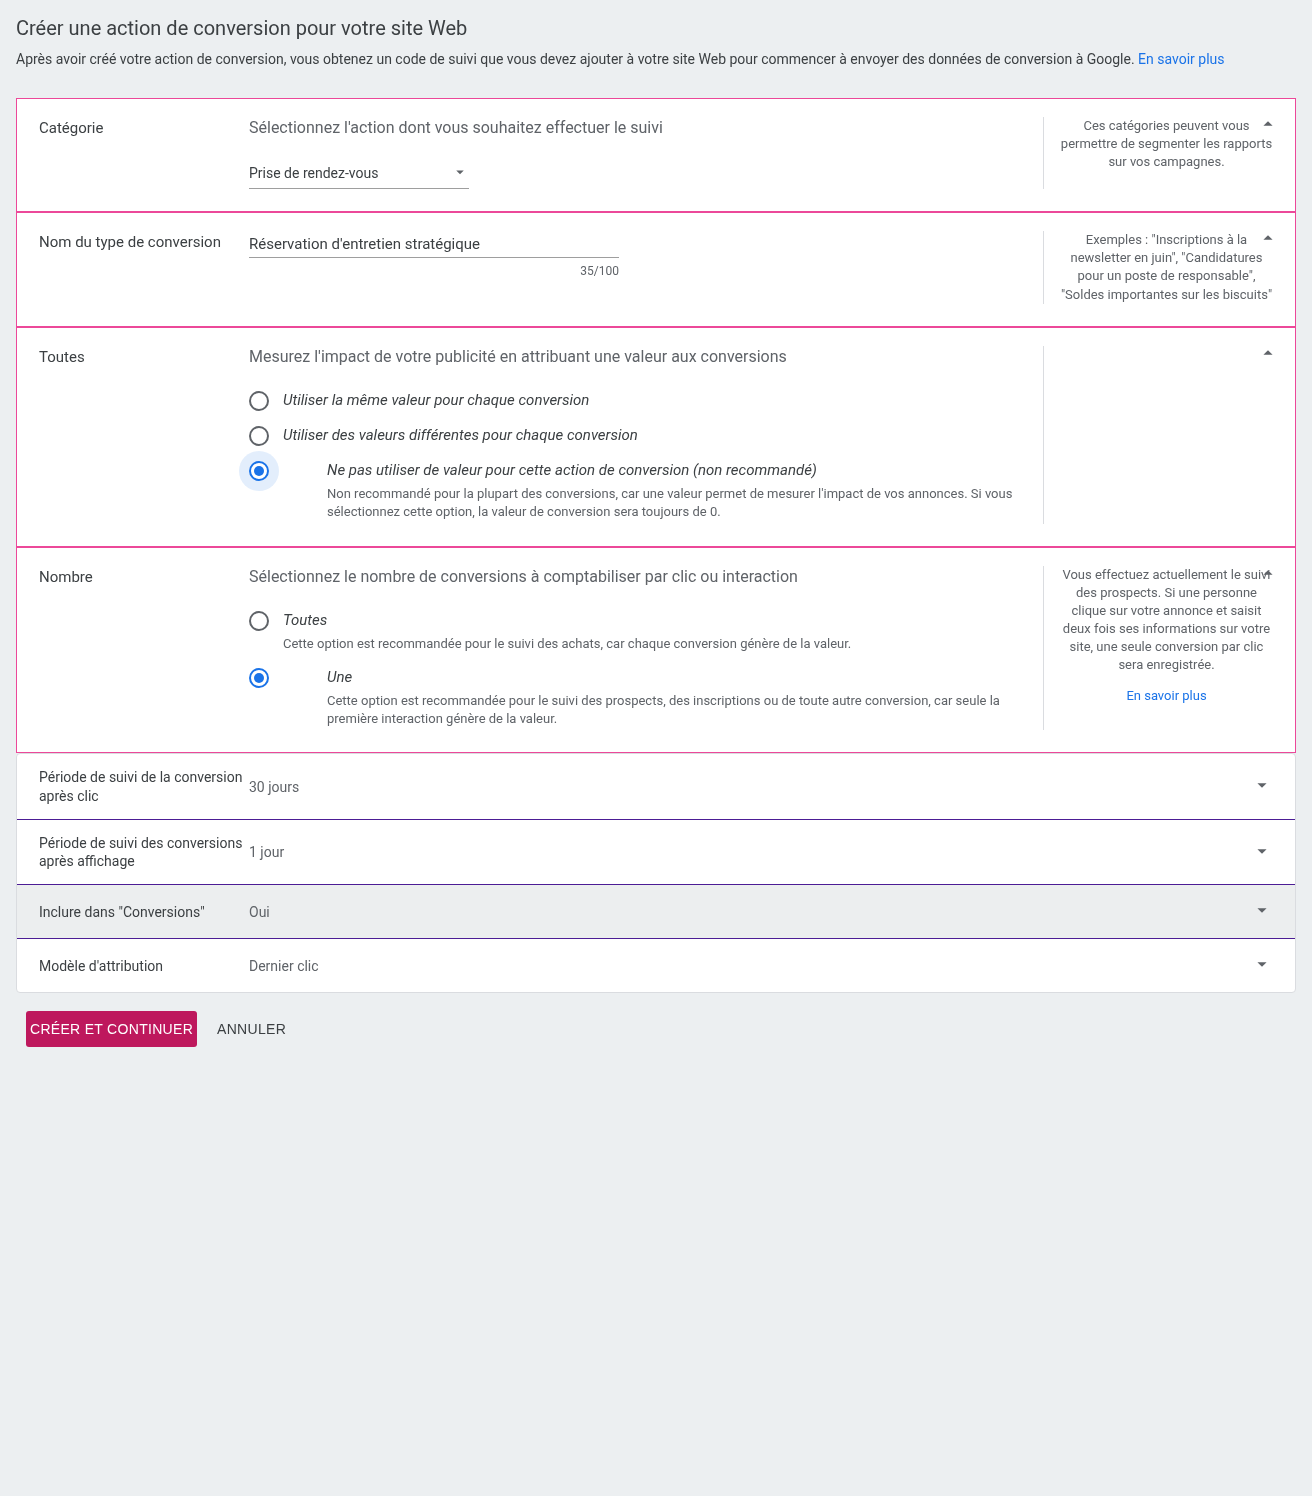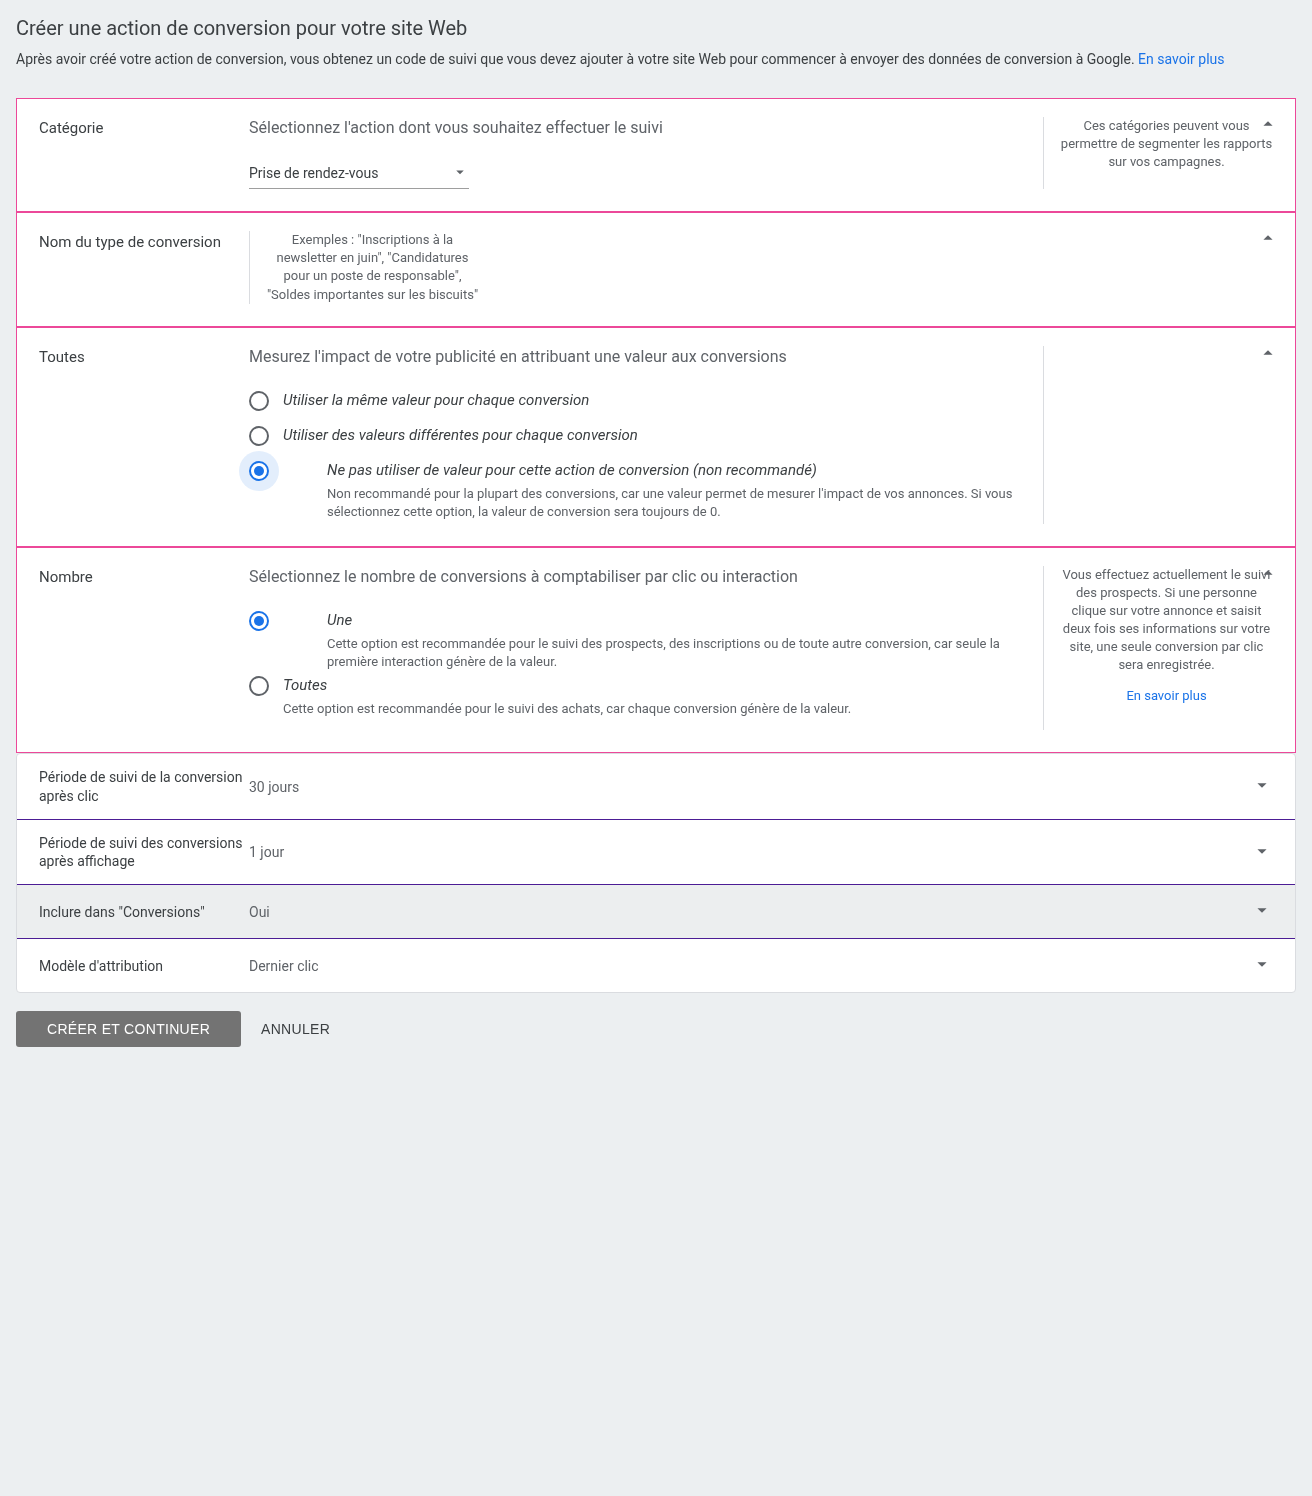--- a/index.html
+++ b/index.html
@@ -82,24 +82,25 @@
   }
   .crow:last-child { border-bottom: none; }
   .crow.shaded { background: #eceeef; }
   .crow .clabel { width: 210px; flex: 0 0 210px; font-size: 14px; color: #3c4043; line-height:1.3; }
   .crow .cval { font-size: 14px; color: #5f6368; flex:1; }
   .crow .cexp { color:#5f6368; }
   .crow .cexp svg { width:22px; height:22px; fill:#5f6368; }
 
   .footer-actions { display: flex; align-items: center; gap: 20px; margin-top: 18px; }
   .btn-primary {
-    background: #737373; color: #fff; text-transform: uppercase;
+    background: #be185d; color: #fff; text-transform: uppercase;
     font-size: 14px; font-weight: 500; border: none;
-    padding: 10px 31px; border-radius: 3px; cursor: pointer;
+    padding: 10px 4px; border-radius: 3px; cursor: pointer;
     letter-spacing: 0.3px;
+    margin-left: 10px;
   }
   .btn-text {
     background: none; border: none; color: #3c4043;
     text-transform: uppercase; font-size: 14px; font-weight: 500;
     cursor: pointer; letter-spacing: 0.3px;
   }
 </style>
 </head>
 <body>
 
@@ -132,20 +133,26 @@
 </div>
 
 <div class="card">
   <span class="expand-icon">
     <svg viewBox="0 0 24 24">
         <path d="M7 14l5-5 5 5z"></path>
       </svg>
   </span>
   <div class="card-body">
     <div class="col-label">Nom du type de conversion</div>
+    <div class="col-main">
+      <div class="text-input-wrap">
+        <input class="text-input" type="text" value="Réservation d'entretien stratégique" style="">
+        <div class="char-count">35/100</div>
+      </div>
+    </div>
     <div class="col-help">Exemples : "Inscriptions à la newsletter en juin", "Candidatures pour un poste de responsable", "Soldes importantes sur les biscuits"</div>
   </div>
 </div>
 
 <div class="card">
   <span class="expand-icon">
     <svg viewBox="0 0 24 24">
         <path d="M7 14l5-5 5 5z"></path>
       </svg>
   </span>
@@ -182,36 +189,36 @@
 <div class="card">
   <span class="expand-icon">
     <svg viewBox="0 0 24 24">
         <path d="M7 14l5-5 5 5z"></path>
       </svg>
   </span>
   <div class="card-body">
     <div class="col-label">Nombre</div>
     <div class="col-main">
       <div class="desc">Sélectionnez le nombre de conversions à comptabiliser par clic ou interaction</div>
+      <div class="radio-row">
+        <span class="radio-outer"></span>
+        <div class="radio-block">
+          <div class="radio-text">Toutes</div>
+          <div class="sub-desc">Cette option est recommandée pour le suivi des achats, car chaque conversion génère de la valeur.</div>
+        </div>
+      </div>
       <div class="radio-row last">
         <span class="radio-outer selected">
             <span class="radio-inner"></span>
           </span>
         <div class="radio-block">
           <div class="radio-text">Une</div>
           <div class="sub-desc">Cette option est recommandée pour le suivi des prospects, des inscriptions ou de toute autre conversion, car seule la première interaction génère de la valeur.</div>
         </div>
       </div>
-      <div class="radio-row">
-        <span class="radio-outer"></span>
-        <div class="radio-block">
-          <div class="radio-text">Toutes</div>
-          <div class="sub-desc">Cette option est recommandée pour le suivi des achats, car chaque conversion génère de la valeur.</div>
-        </div>
-      </div>
     </div>
     <div class="col-help">
       <div>Vous effectuez actuellement le suivi des prospects. Si une personne clique sur votre annonce et saisit deux fois ses informations sur votre site, une seule conversion par clic sera enregistrée.</div>
       <div style="margin-top:12px;"><a href="#" class="link">En savoir plus</a></div>
     </div>
   </div>
 </div>
 
 <div class="collapsed-group">
   <div class="crow">

